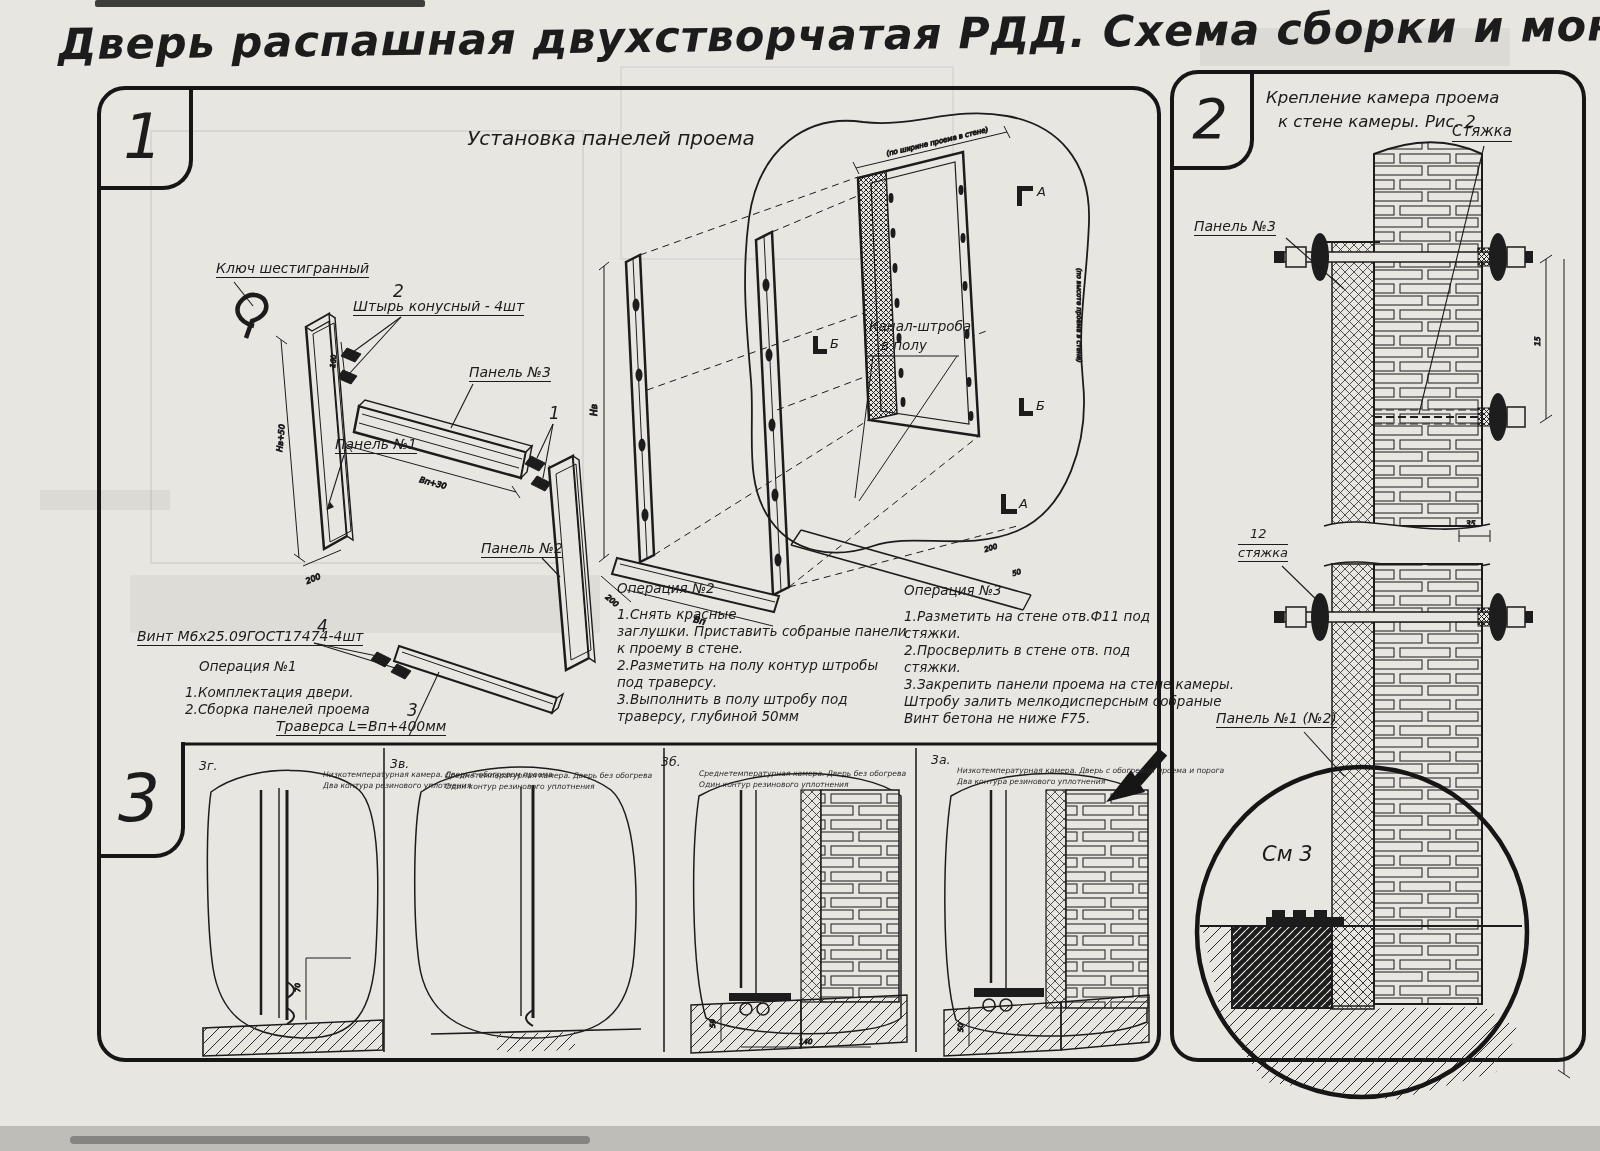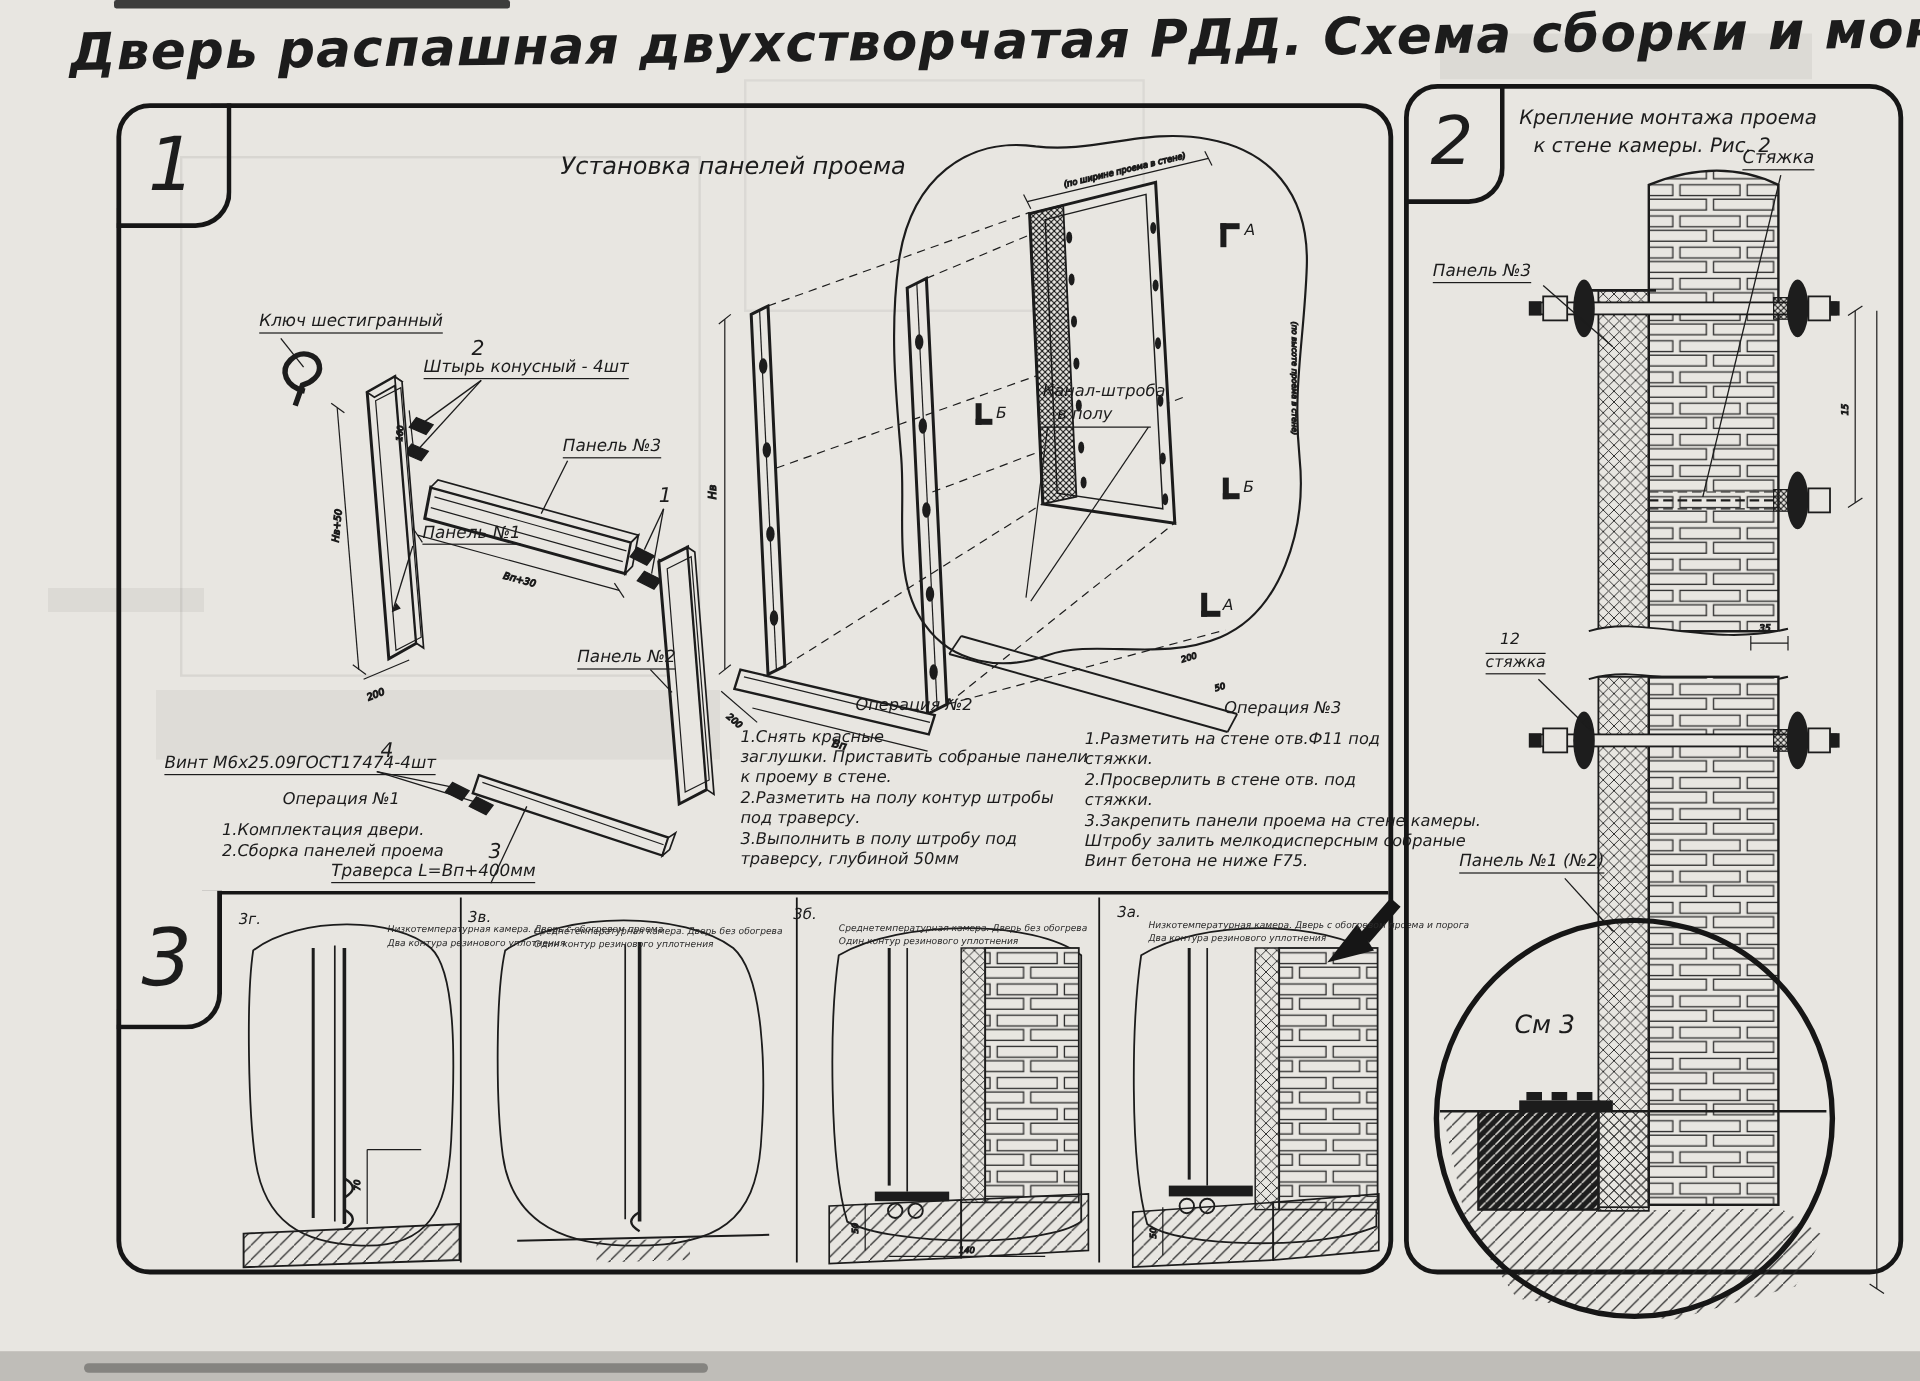--- a/index.html
+++ b/index.html
@@ -13,21 +13,21 @@
        border-bottom-right-radius:30px;display:flex;align-items:center;justify-content:center;
        font-size:62px;font-weight:500;background:transparent;}
   .pagetitle{position:absolute;left:58px;top:10px;width:1520px;font-size:43px;font-weight:600;
        letter-spacing:1px;transform:rotate(-0.7deg);white-space:nowrap;}
   .lbl{position:absolute;font-size:14px;white-space:nowrap;}
   .und{border-bottom:1.6px solid #1c1c1c;padding-bottom:1px;}
   .numlbl{position:absolute;font-size:17px;font-weight:500;}
   .heading1{position:absolute;font-size:20px;font-weight:500;}
   .heading2{position:absolute;font-size:21px;font-weight:500;}
   .ops{position:absolute;font-size:13.5px;line-height:17px;white-space:nowrap;}
-  .ops .t1{display:block;margin-bottom:9px;text-align:center;}
+  .ops .t1{display:block;margin-bottom:9px;}
   .ops span{display:block;}
   .pid{position:absolute;font-size:12.5px;}
   .cap{position:absolute;font-size:7.6px;line-height:10.5px;white-space:nowrap;color:#2b2b2b;}
   .figtitle{position:absolute;font-size:16.5px;font-weight:500;white-space:nowrap;}
   .see3{position:absolute;font-size:21px;font-weight:500;}
   svg{position:absolute;left:0;top:0;overflow:visible;}
   svg text{font-family:"DejaVu Sans",sans-serif;font-style:italic;fill:#1c1c1c;}
   .ghost{position:absolute;pointer-events:none;}
 </style>
 </head>
@@ -316,21 +316,21 @@
     <span>3</span>
   </div>
 
   <div class="heading1" style="left:300px;top:36px;width:420px;text-align:center;">Установка панелей проема</div>
 
   <span class="lbl und" style="left:115px;top:170px;">Ключ шестигранный</span>
   <span class="numlbl" style="left:292px;top:191px;">2</span>
   <span class="lbl und" style="left:252px;top:208px;">Штырь конусный - 4шт</span>
   <span class="lbl und" style="left:368px;top:274px;">Панель №3</span>
   <span class="numlbl" style="left:448px;top:313px;">1</span>
-  <span class="lbl und" style="left:251px;top:346px;">Панель №1</span>
+  <span class="lbl und" style="left:234px;top:346px;">Панель №1</span>
   <span class="lbl und" style="left:380px;top:450px;">Панель №2</span>
   <span class="numlbl" style="left:216px;top:526px;">4</span>
   <span class="lbl und" style="left:36px;top:538px;">Винт М6х25.09ГОСТ17474-4шт</span>
   <span class="numlbl" style="left:306px;top:610px;">3</span>
   <span class="lbl und" style="left:175px;top:628px;">Траверса  L=Вп+400мм</span>
   <span class="lbl" style="left:768px;top:228px;font-size:13.5px;">Канал-штроба</span>
   <span class="lbl" style="left:780px;top:247px;font-size:13.5px;">в полу</span>
 
   <div class="ops" style="left:84px;top:568px;">
     <span class="t1" style="margin-left:14px;">Операция №1</span>
@@ -458,21 +458,21 @@
       <rect x="119" y="836" width="13" height="7" fill="#1c1c1c"></rect>
       <rect x="140" y="836" width="13" height="7" fill="#1c1c1c"></rect>
       <circle cx="188" cy="858" r="165" fill="none" stroke="#161616" stroke-width="4.5"></circle>
     </g>
   </svg>
 
   <div class="tab" style="left:-4px;top:-4px;width:80px;height:96px;font-size:56px;">
     <span>2</span>
   </div>
 
-  <div class="figtitle" style="left:92px;top:14px;">Крепление монтажа проема</div>
+  <div class="figtitle" style="left:92px;top:14px;">Крепление камера проема</div>
   <div class="figtitle" style="left:104px;top:38px;">к стене камеры. Рис. 2</div>
   <span class="lbl und" style="left:278px;top:48px;font-size:15px;">Стяжка</span>
   <span class="lbl und" style="left:20px;top:144px;">Панель №3</span>
   <span class="numlbl" style="left:76px;top:452px;font-size:13px;">12</span>
   <span class="lbl und" style="left:64px;top:470px;font-size:13px;border-top:1.4px solid #1c1c1c;">стяжка</span>
   <span class="lbl und" style="left:42px;top:636px;">Панель №1 (№2)</span>
   <span class="see3" style="left:88px;top:768px;">См 3</span>
 </div>
 
 </body></html>

